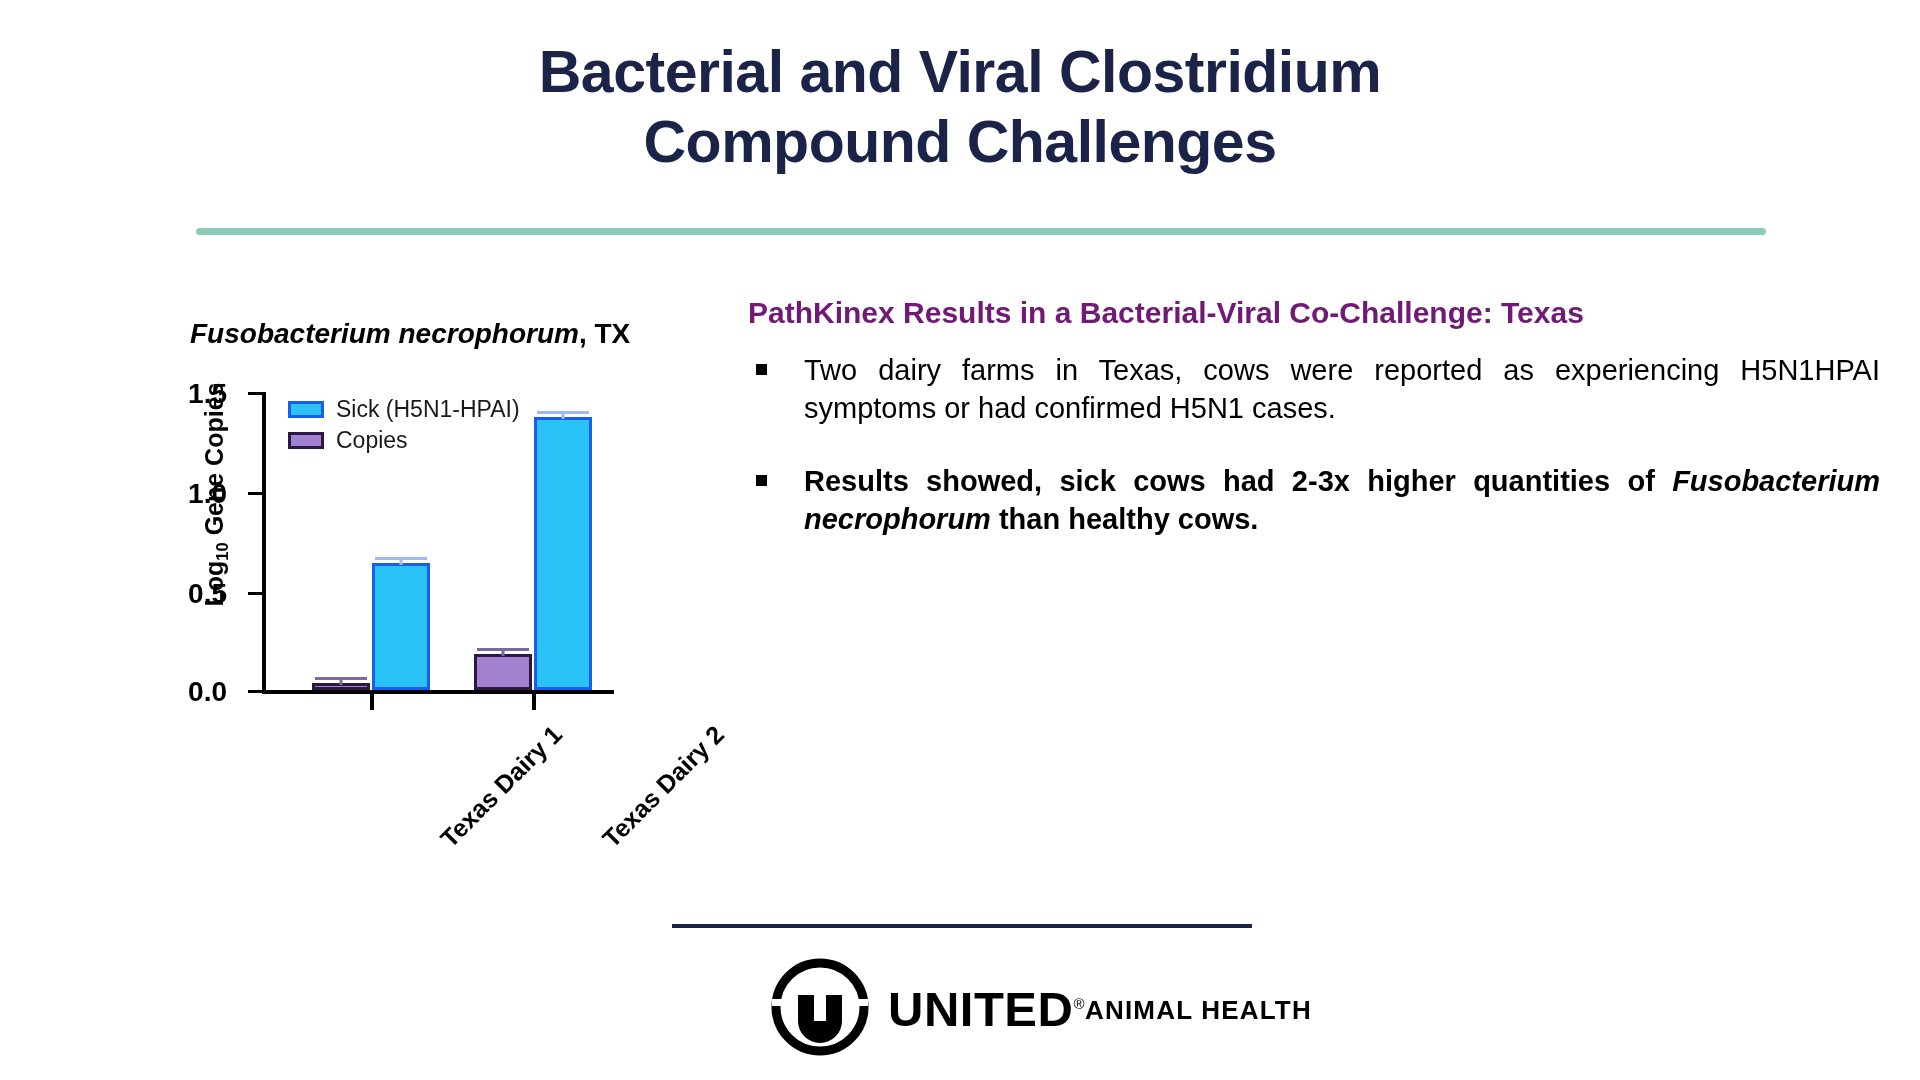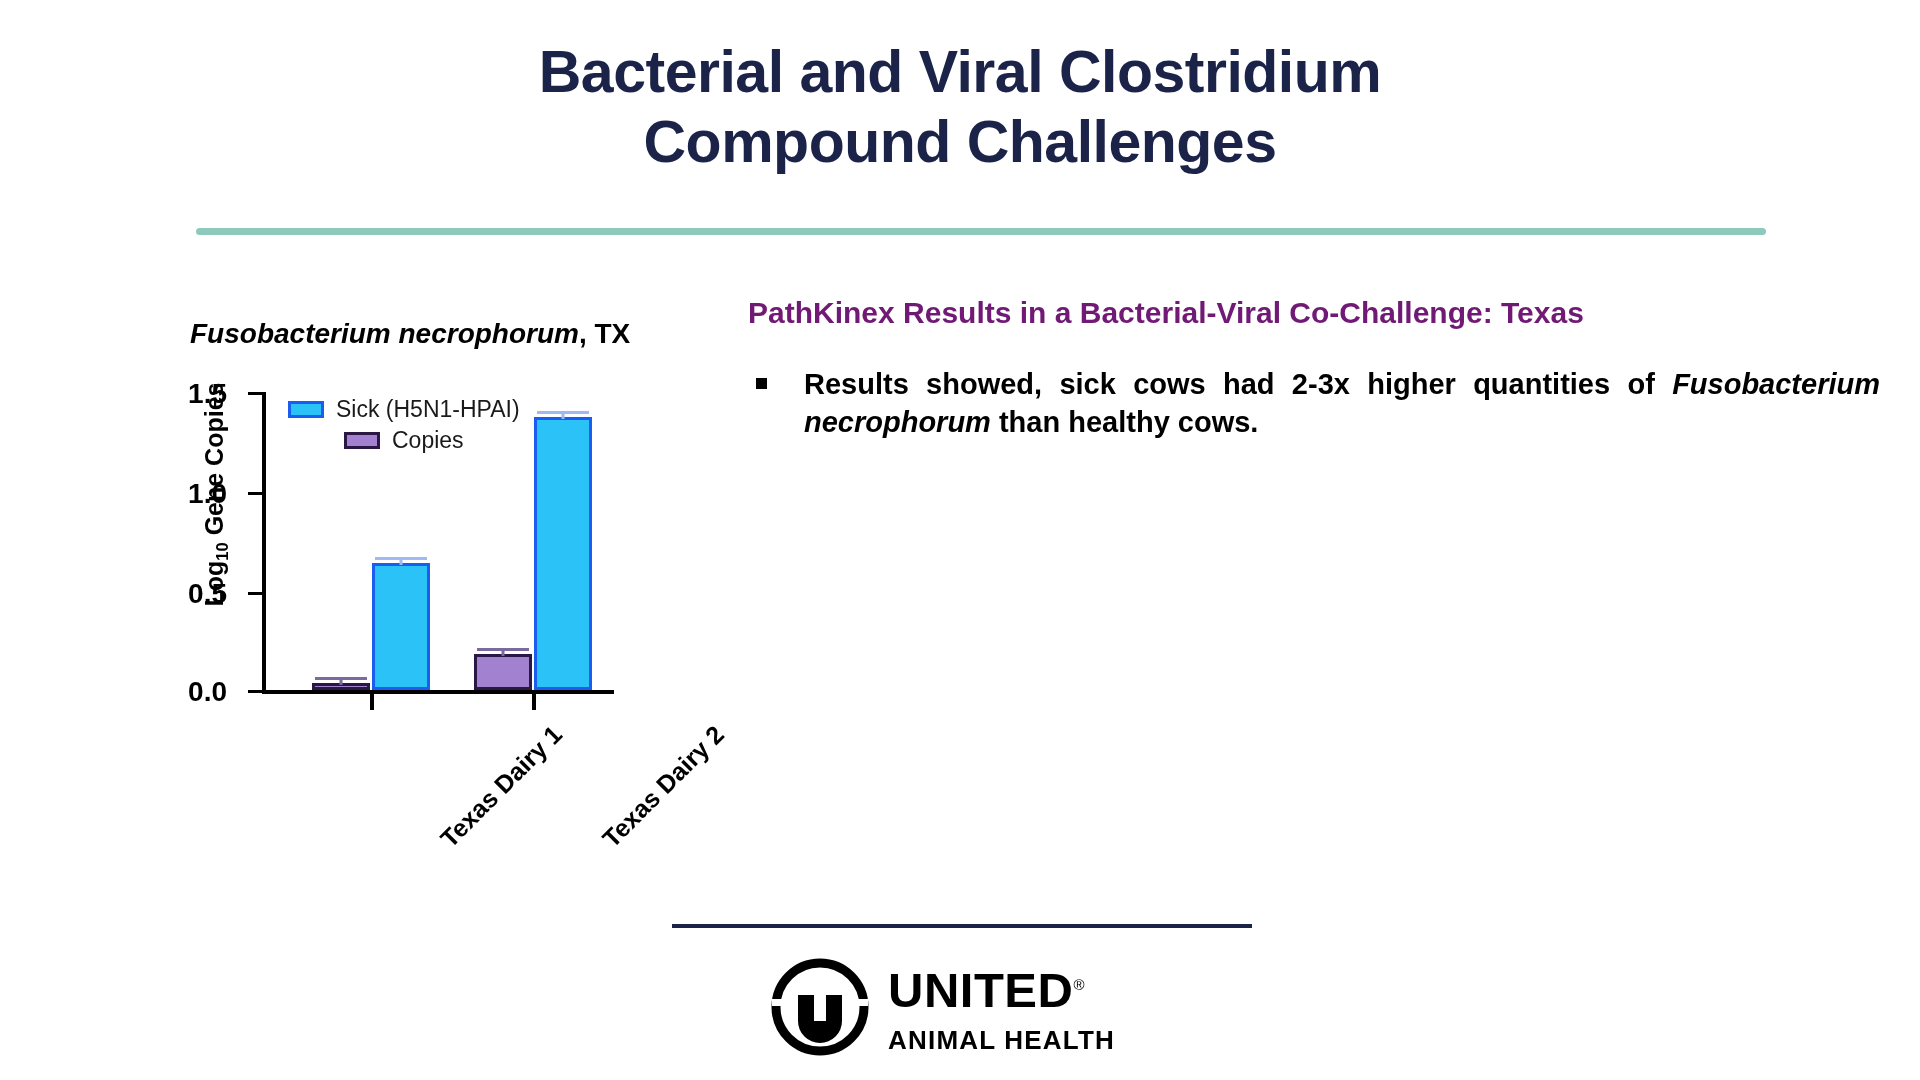--- a/index.html
+++ b/index.html
@@ -140,21 +140,20 @@
   
   .legend {
     position: absolute;
     left: 148px;
     top: 24px;
   }
   .legend-row {
     display: flex;
     align-items: center;
     margin-bottom: 4px;
-    justify-content: center;
   }
   .legend-swatch {
     width: 36px;
     height: 17px;
     box-sizing: border-box;
     margin-right: 12px;
   }
   .legend-swatch.sick {
     background: #2bc3f7;
     border: 3px solid #1a5ef0;
@@ -272,21 +271,21 @@
   .logo {
     position: absolute;
     left: 768px;
     top: 955px;
     display: flex;
     align-items: center;
   }
   .logo-mark { margin-right: 16px; }
   .logo-text {
     display: flex;
-    flex-direction: column;
+    flex-direction: row;
     justify-content: center;
   }
   .logo-united {
     font-size: 49px;
     font-weight: bold;
     letter-spacing: 0.5px;
     line-height: 1;
     color: #000;
     position: relative;
   }
@@ -376,20 +375,21 @@
     <div class="xlabel" style="left:410px;">Texas Dairy 2</div>
 
   </div>
 </div>
 
 <div class="content">
   <h2 class="content-heading">PathKinex Results in a Bacterial-Viral Co-Challenge: Texas</h2>
   <ul class="bullets">
     <li class="bullet">
       <span class="marker"></span>
+      <span>Two dairy farms in Texas, cows were reported as experiencing H5N1HPAI symptoms or had confirmed H5N1 cases.</span>
     </li>
     <li class="bullet bold">
       <span class="marker"></span>
       <span>Results showed, sick cows had 2-3x higher quantities of </span><span class="ital">Fusobacterium necrophorum</span><span> than healthy cows.</span>
     </li>
   </ul>
 </div>
 
 <div class="footer-rule"></div>
 <div class="logo">

